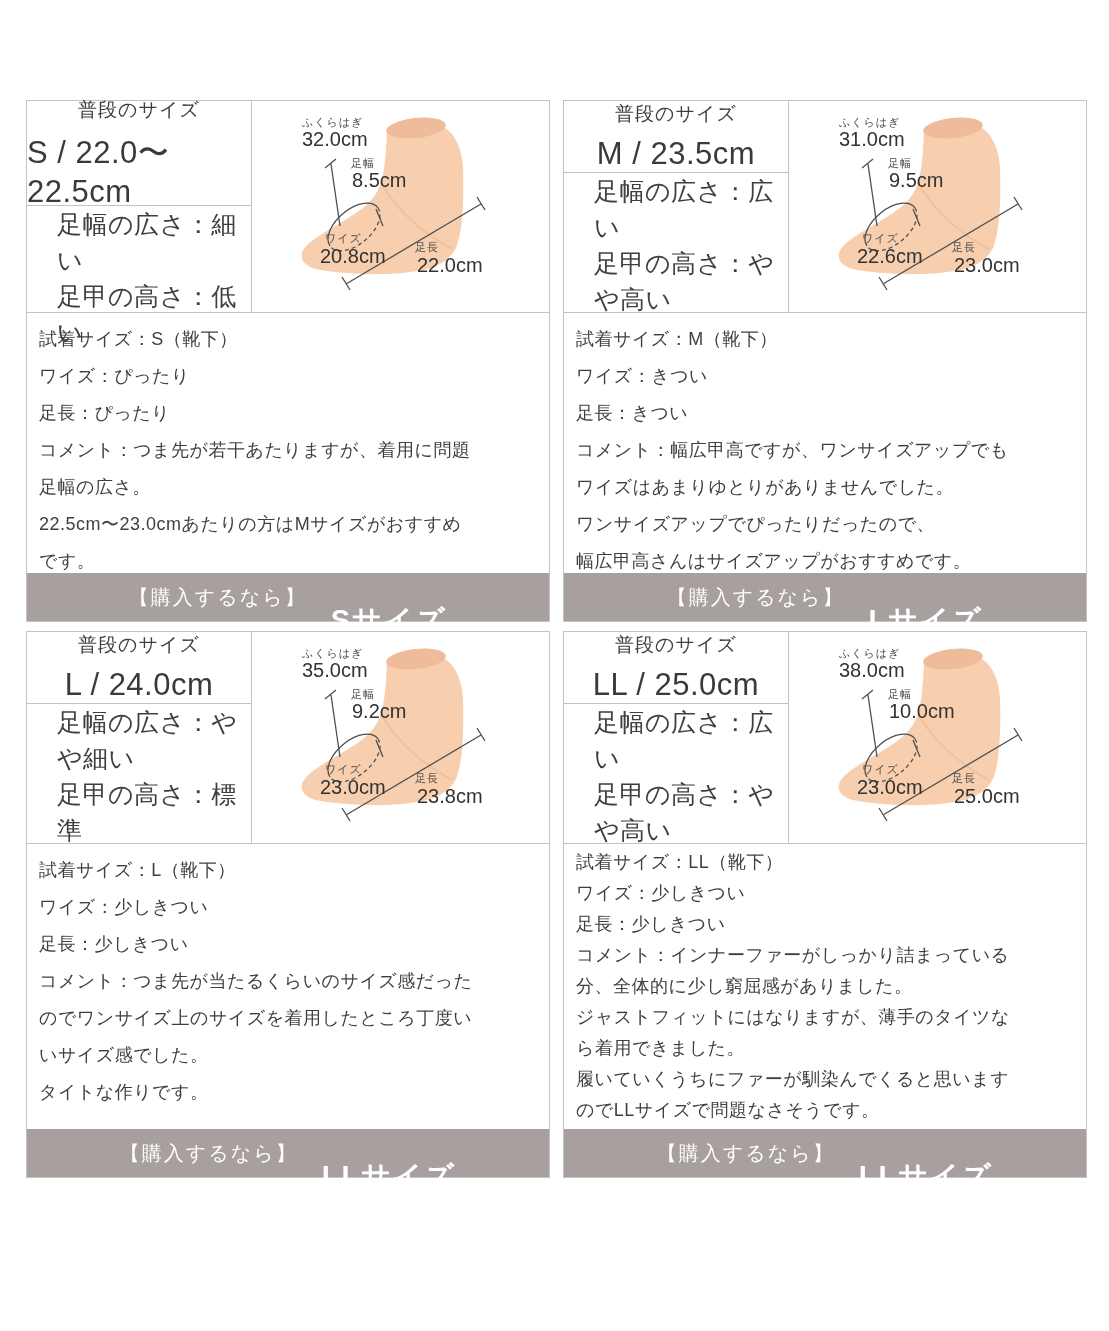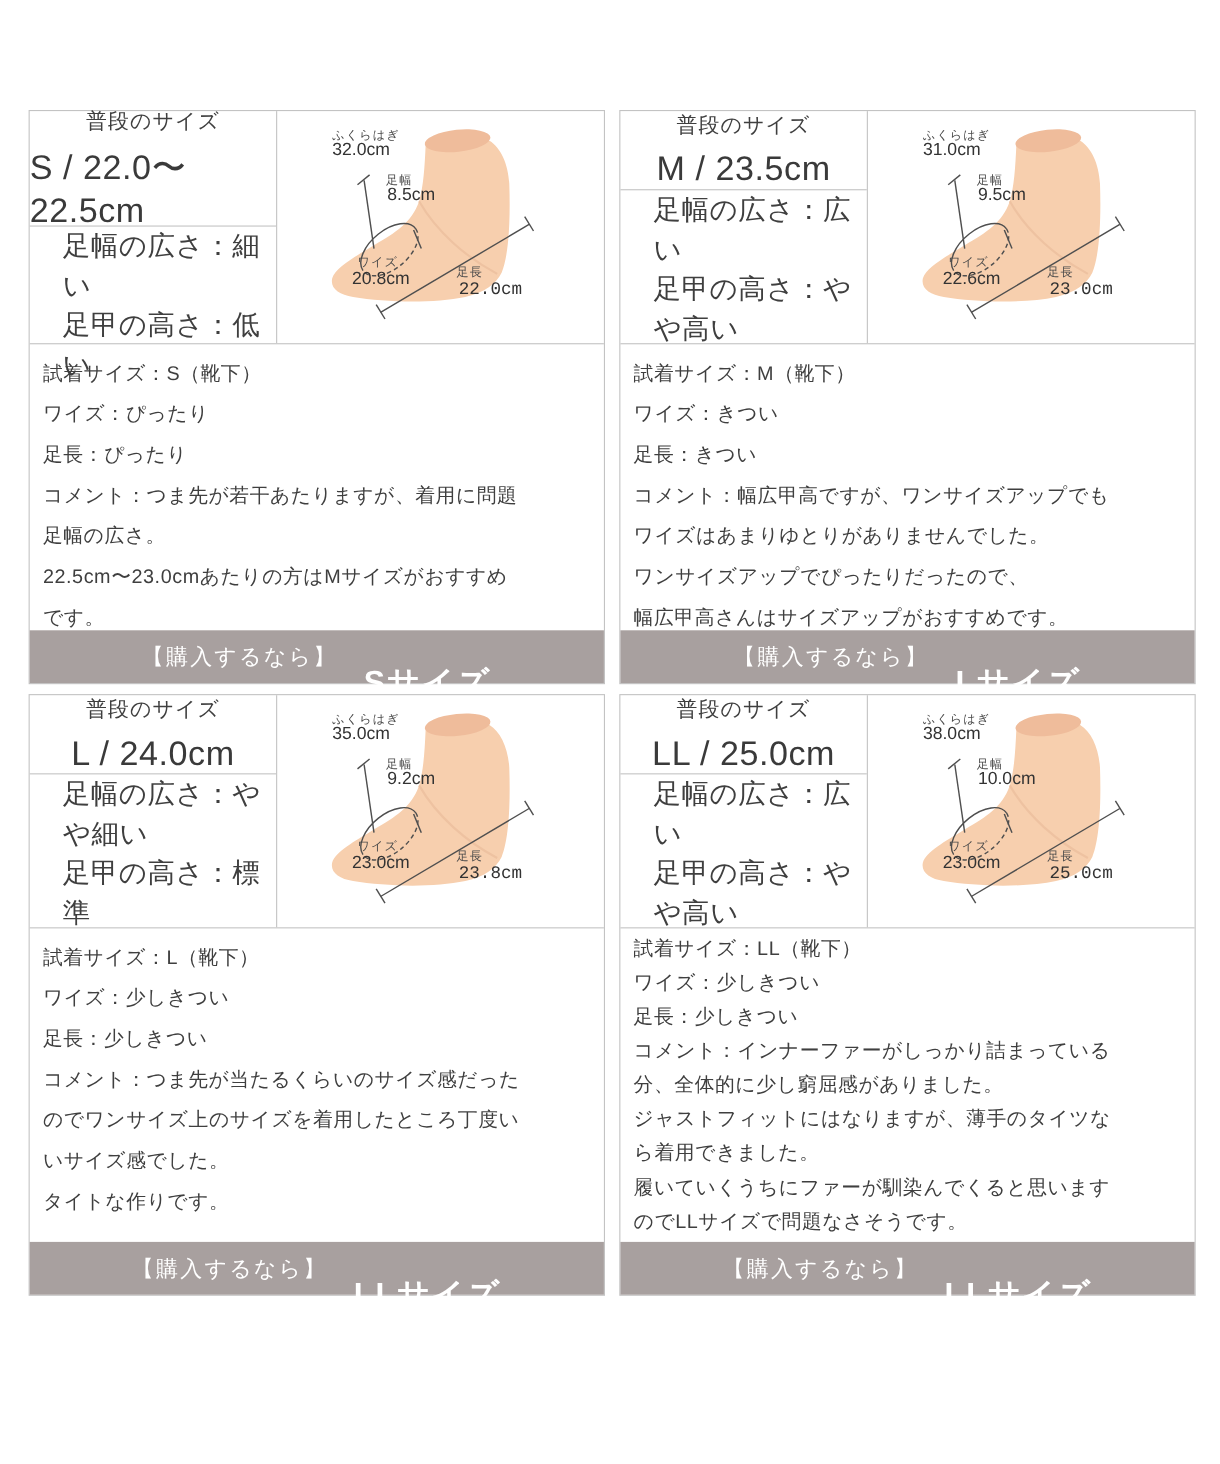--- a/index.html
+++ b/index.html
@@ -34,29 +34,29 @@
   .usual-size  { font-size:31px; letter-spacing:0.5px; color:#3a3a3a; }
   .notes { flex:1; display:flex; flex-direction:column; justify-content:center; padding-left:30px; }
   .note  { font-size:25px; line-height:36px; letter-spacing:0.5px; }
 
   
   .diagram { flex:1; position:relative; }
   .fig { position:absolute; left:42px; top:6px; width:250px; height:192px; }
   .fig svg { position:absolute; left:0; top:0; }
   .m-label, .m-value { position:absolute; white-space:nowrap; }
   .m-label { font-size:11px; color:#4a4a4a; letter-spacing:1px; }
-  .m-value { font-size:16px; color:#333; font-weight:500; }
+  .m-value { font-size:20px; color:#333; font-weight:500; }
   .calf-label   { left:8px;   top:8px;   }
   .calf-value   { left:8px;   top:21px;  }
   .width-label  { left:57px;  top:49px;  }
   .width-value  { left:58px;  top:62px;  }
   .wise-label   { left:31px;  top:124px; }
   .wise-value   { left:26px;  top:138px; }
   .length-label { left:121px; top:133px; }
-  .length-value { left:123px; top:147px;font-family:Liberation Mono, monospace; }
+  .length-value { left:123px; top:147px; }
 
   
   .comment { flex:1; padding:8px 0 0 12px; overflow:hidden; }
   .fit-line { font-size:18px; line-height:37px; letter-spacing:0.5px; white-space:nowrap; }
   .panel-ll .comment { padding-top:3px; }
   .panel-ll .fit-line { line-height:31px; }
 
   
   .bar {
     height:48px; flex:none;

